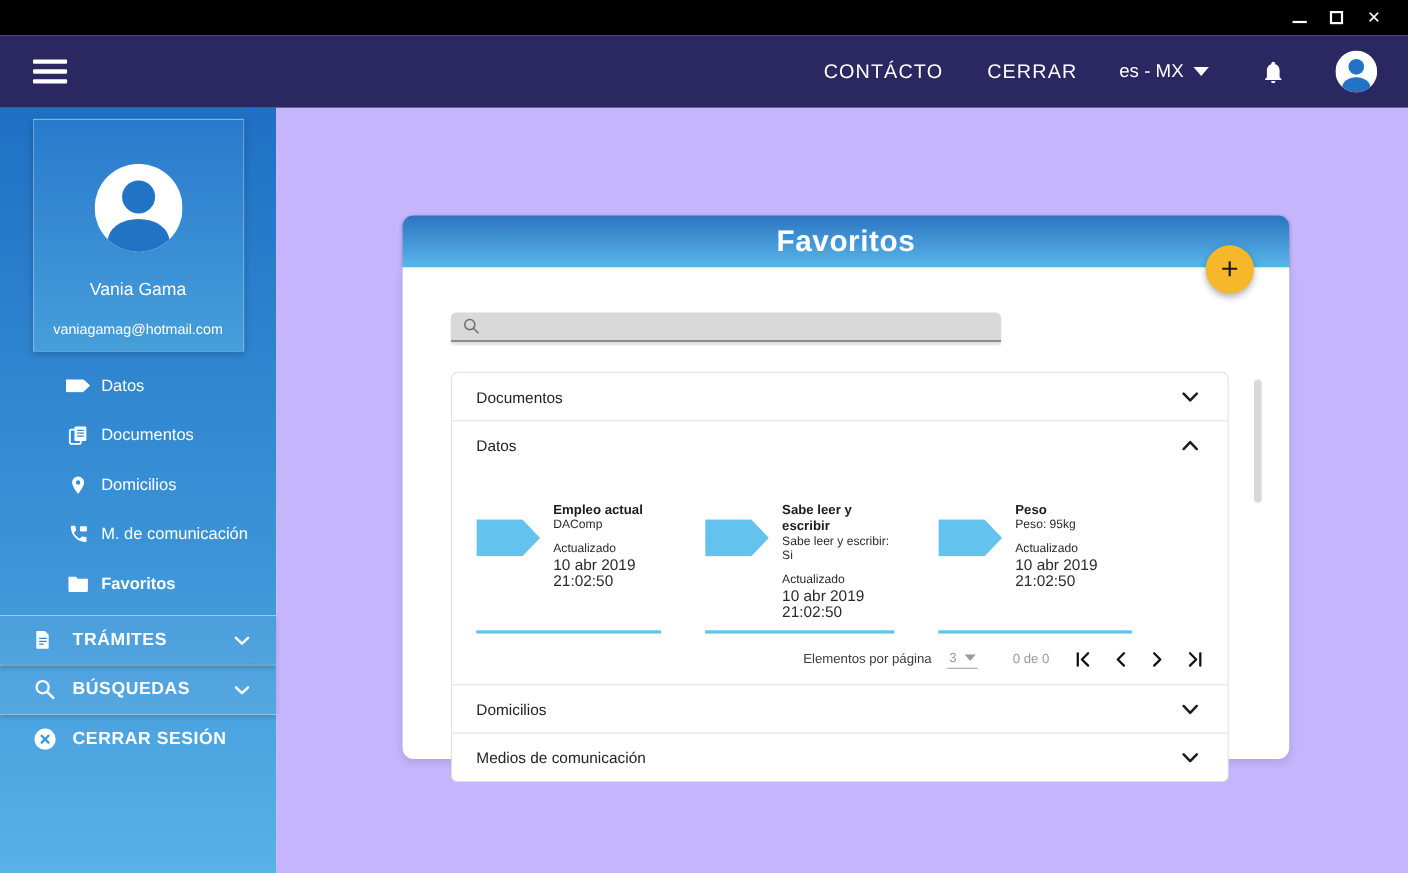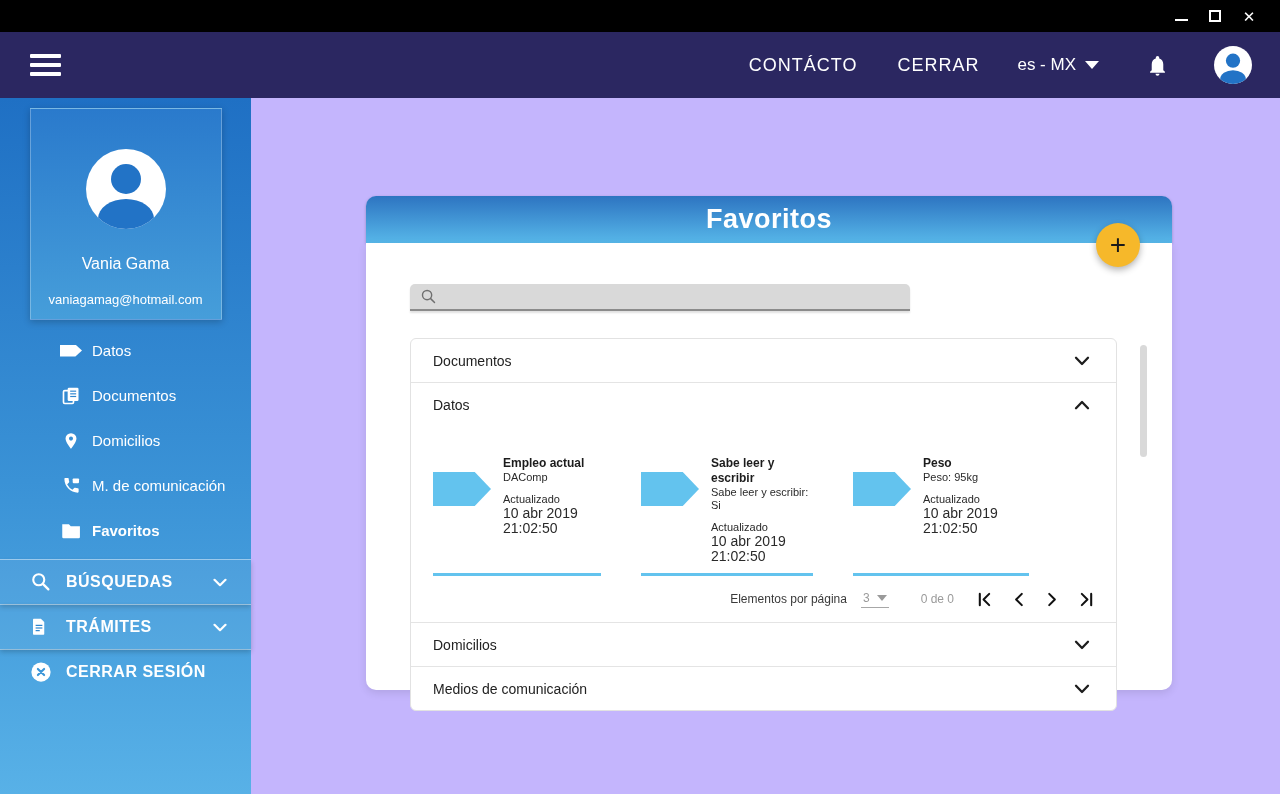--- a/index.html
+++ b/index.html
@@ -208,43 +208,43 @@
           <svg width="20" height="17" viewBox="0 0 24 20">
               <path fill="#fff" d="M1.5 2.5h8l2.2 2.3h11v13a1.5 1.5 0 0 1-1.5 1.5H3a1.5 1.5 0 0 1-1.5-1.5v-15.3z"></path>
             </svg>
         </span>
         <span class="item-label">Favoritos</span>
       </div>
     </div>
 
     <div class="side-section">
       <span class="sec-icon">
-        <svg width="21" height="21" viewBox="0 0 24 24" fill="none">
-            <circle cx="10" cy="10" r="6.3" stroke="#fff" stroke-width="2.4"></circle>
-            <line x1="15" y1="15" x2="21" y2="21" stroke="#fff" stroke-width="2.6" stroke-linecap="round"></line>
-          </svg>
-      </span>
-      <span class="sec-label">BÚSQUEDAS</span>
-      <span class="sec-chevron">
-        <svg width="14" height="9" viewBox="0 0 14 9">
-            <path d="M1.5 1.8 7 7.2l5.5-5.4" stroke="#fff" stroke-width="2.2" fill="none" stroke-linecap="round" stroke-linejoin="round"></path>
-          </svg>
-      </span>
-    </div>
-
-    <div class="side-section">
-      <span class="sec-icon">
         <svg width="18" height="21" viewBox="0 0 24 24">
             <path d="M5 1.5h9.5L19 6v16a1 1 0 0 1-1 1H5a1 1 0 0 1-1-1V2.5a1 1 0 0 1 1-1z" fill="#fff"></path>
             <line x1="7.5" y1="10.5" x2="16.5" y2="10.5" stroke="#2e86d0" stroke-width="1.6"></line>
             <line x1="7.5" y1="14" x2="16.5" y2="14" stroke="#2e86d0" stroke-width="1.6"></line>
             <line x1="7.5" y1="17.5" x2="13" y2="17.5" stroke="#2e86d0" stroke-width="1.6"></line>
           </svg>
       </span>
       <span class="sec-label">TRÁMITES</span>
+      <span class="sec-chevron">
+        <svg width="14" height="9" viewBox="0 0 14 9">
+            <path d="M1.5 1.8 7 7.2l5.5-5.4" stroke="#fff" stroke-width="2.2" fill="none" stroke-linecap="round" stroke-linejoin="round"></path>
+          </svg>
+      </span>
+    </div>
+
+    <div class="side-section">
+      <span class="sec-icon">
+        <svg width="21" height="21" viewBox="0 0 24 24" fill="none">
+            <circle cx="10" cy="10" r="6.3" stroke="#fff" stroke-width="2.4"></circle>
+            <line x1="15" y1="15" x2="21" y2="21" stroke="#fff" stroke-width="2.6" stroke-linecap="round"></line>
+          </svg>
+      </span>
+      <span class="sec-label">BÚSQUEDAS</span>
       <span class="sec-chevron">
         <svg width="14" height="9" viewBox="0 0 14 9">
             <path d="M1.5 1.8 7 7.2l5.5-5.4" stroke="#fff" stroke-width="2.2" fill="none" stroke-linecap="round" stroke-linejoin="round"></path>
           </svg>
       </span>
     </div>
 
     <div class="side-section logout-row">
       <span class="sec-icon">
         <svg width="22" height="22" viewBox="0 0 24 24">

